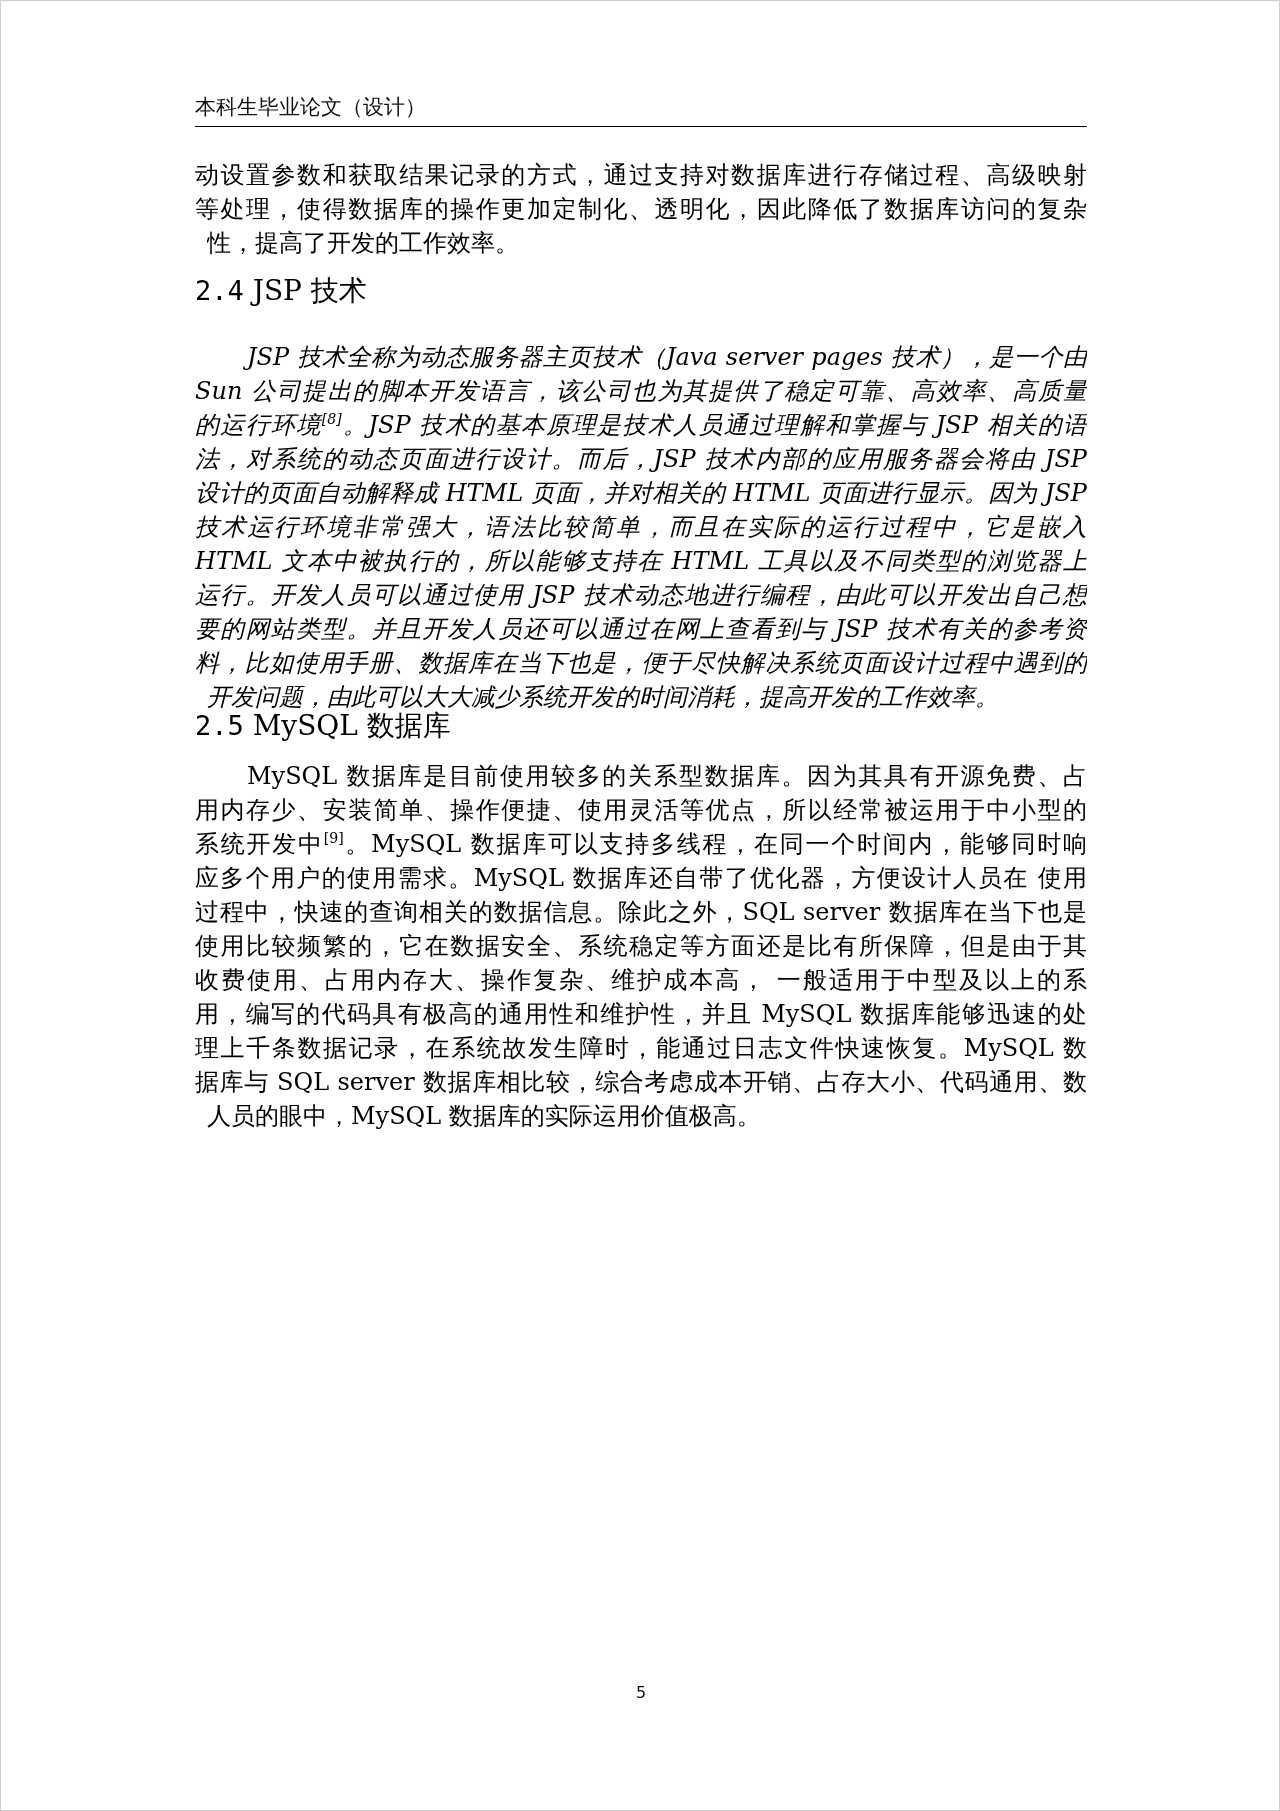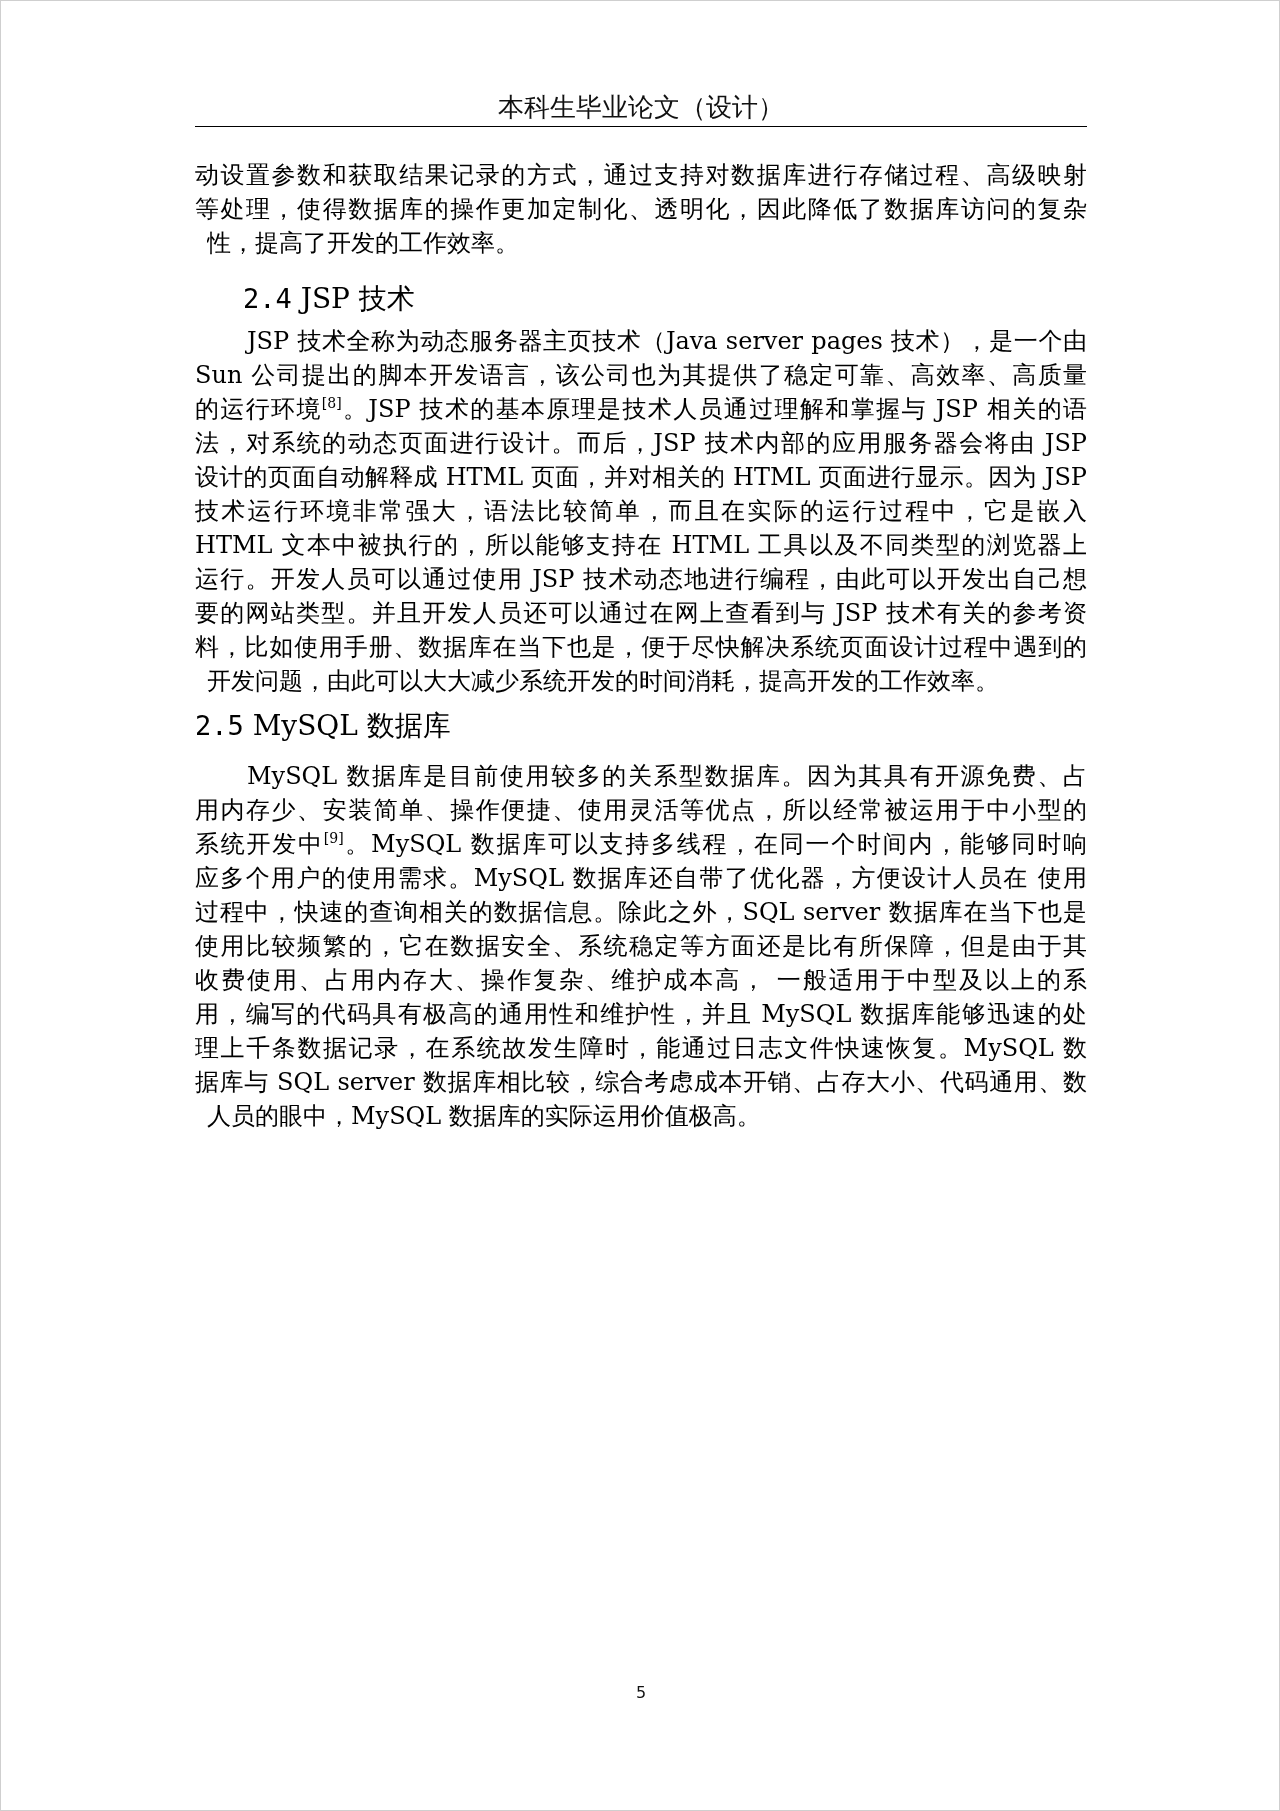--- a/index.html
+++ b/index.html
@@ -3,22 +3,22 @@
 <meta charset="utf-8">
 <style>
   html, body { margin: 0; padding: 0; background: #ffffff; }
   body { width: 1280px; height: 1811px; position: relative; overflow: hidden; }
   .page {
     position: absolute; left: 0; top: 0; width: 1278px; height: 1809px;
     border: 1px solid #cfcfcf; background: #fff;
   }
   .header-title {
     position: absolute; left: 194px; width: 892px; top: 92px;
-    text-align: center; font-family: "DejaVu Sans", sans-serif;
-    font-size: 26px; line-height: 28px; color: #111;
+    text-align: left; font-family: "DejaVu Sans", sans-serif;
+    font-size: 21px; line-height: 28px; color: #111;
   }
   .header-rule {
     position: absolute; left: 194px; width: 892px; top: 125px; height: 0;
     border-top: 1.5px solid #000;
   }
   .block { position: absolute; left: 194px; width: 892px; }
   .line {
     display: block; height: 34px; line-height: 34px;
     font-family: "DejaVu Serif", "Liberation Serif", serif;
     font-size: 24px; color: #000; white-space: nowrap;
@@ -45,26 +45,26 @@
 
   <div class="header-title">本科生毕业论文（设计）</div>
   <div class="header-rule"></div>
 
   <div class="block" style="top:157px;">
     <span class="line">动设置参数和获取结果记录的方式，通过支持对数据库进行存储过程、高级映射</span>
     <span class="line">等处理，使得数据库的操作更加定制化、透明化，因此降低了数据库访问的复杂</span>
     <span class="line last">性，提高了开发的工作效率。</span>
   </div>
 
-  <div class="heading" style="top:280px;margin-left:48px;">
+  <div class="heading" style="top:272px;">
     <span class="num">2.4</span>
     <span>JSP 技术</span>
   </div>
 
-  <div class="block" style="top:323px;">
+  <div class="block" style="top:339px;font-style:italic;">
     <span class="line indent">JSP 技术全称为动态服务器主页技术（Java server pages 技术），是一个由</span>
     <span class="line">Sun 公司提出的脚本开发语言，该公司也为其提供了稳定可靠、高效率、高质量</span>
     <span class="line"><span>的运行环境</span><sup>[8]</sup><span>。JSP 技术的基本原理是技术人员通过理解和掌握与 JSP 相关的语</span></span>
     <span class="line">法，对系统的动态页面进行设计。而后，JSP 技术内部的应用服务器会将由 JSP</span>
     <span class="line">设计的页面自动解释成 HTML 页面，并对相关的 HTML 页面进行显示。因为 JSP</span>
     <span class="line">技术运行环境非常强大，语法比较简单，而且在实际的运行过程中，它是嵌入</span>
     <span class="line">HTML 文本中被执行的，所以能够支持在 HTML 工具以及不同类型的浏览器上</span>
     <span class="line">运行。开发人员可以通过使用 JSP 技术动态地进行编程，由此可以开发出自己想</span>
     <span class="line">要的网站类型。并且开发人员还可以通过在网上查看到与 JSP 技术有关的参考资</span>
     <span class="line">料，比如使用手册、数据库在当下也是，便于尽快解决系统页面设计过程中遇到的</span>

